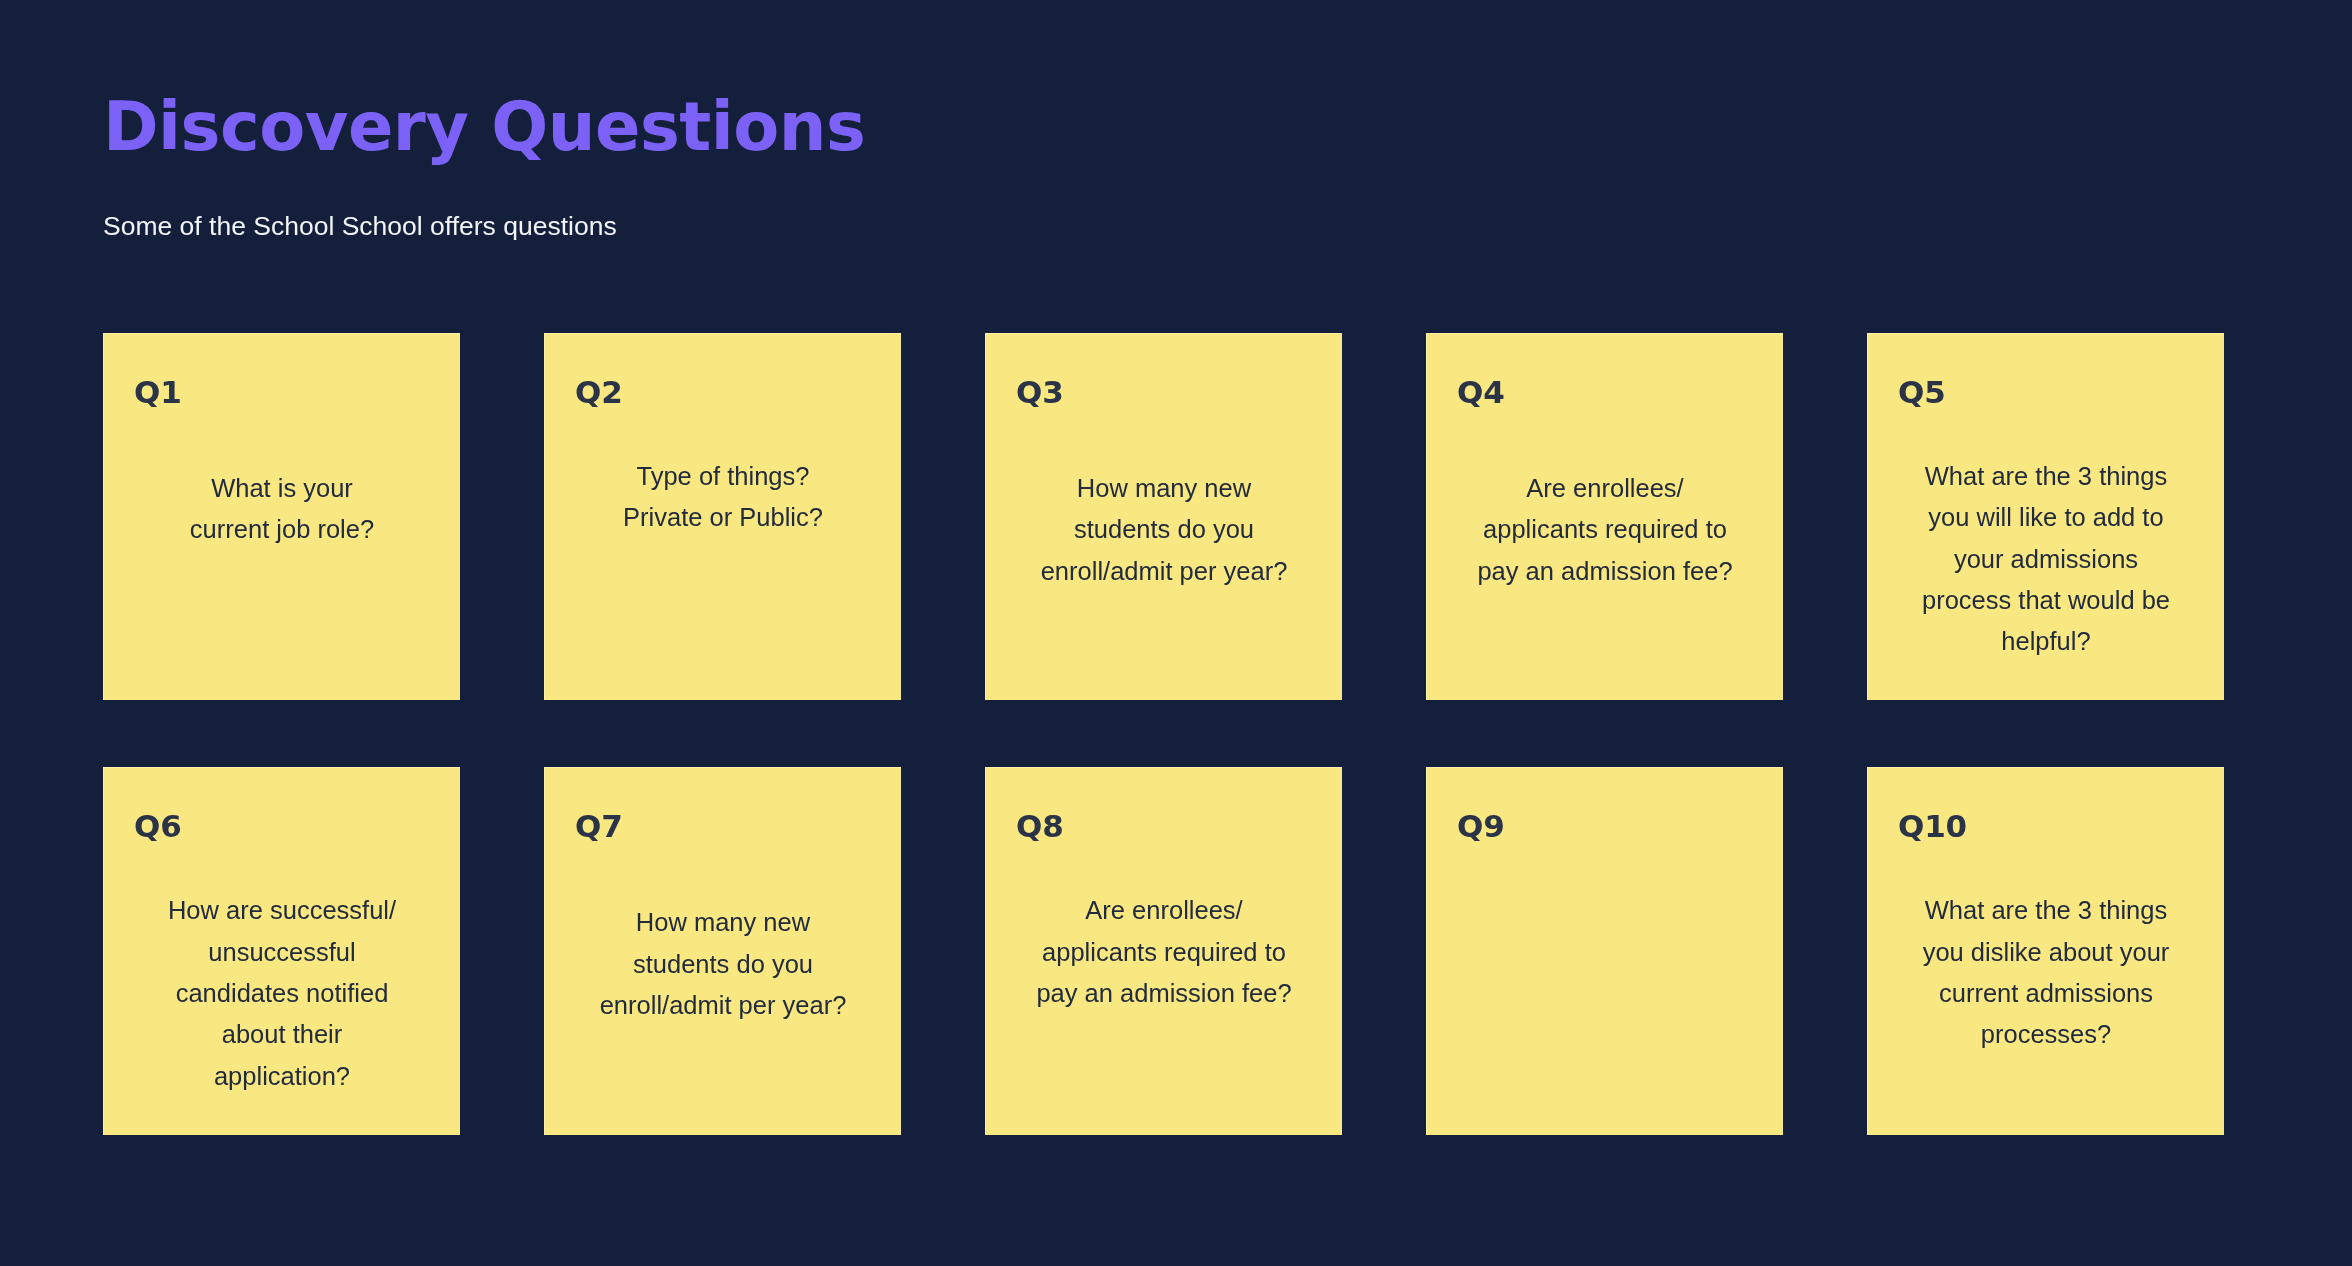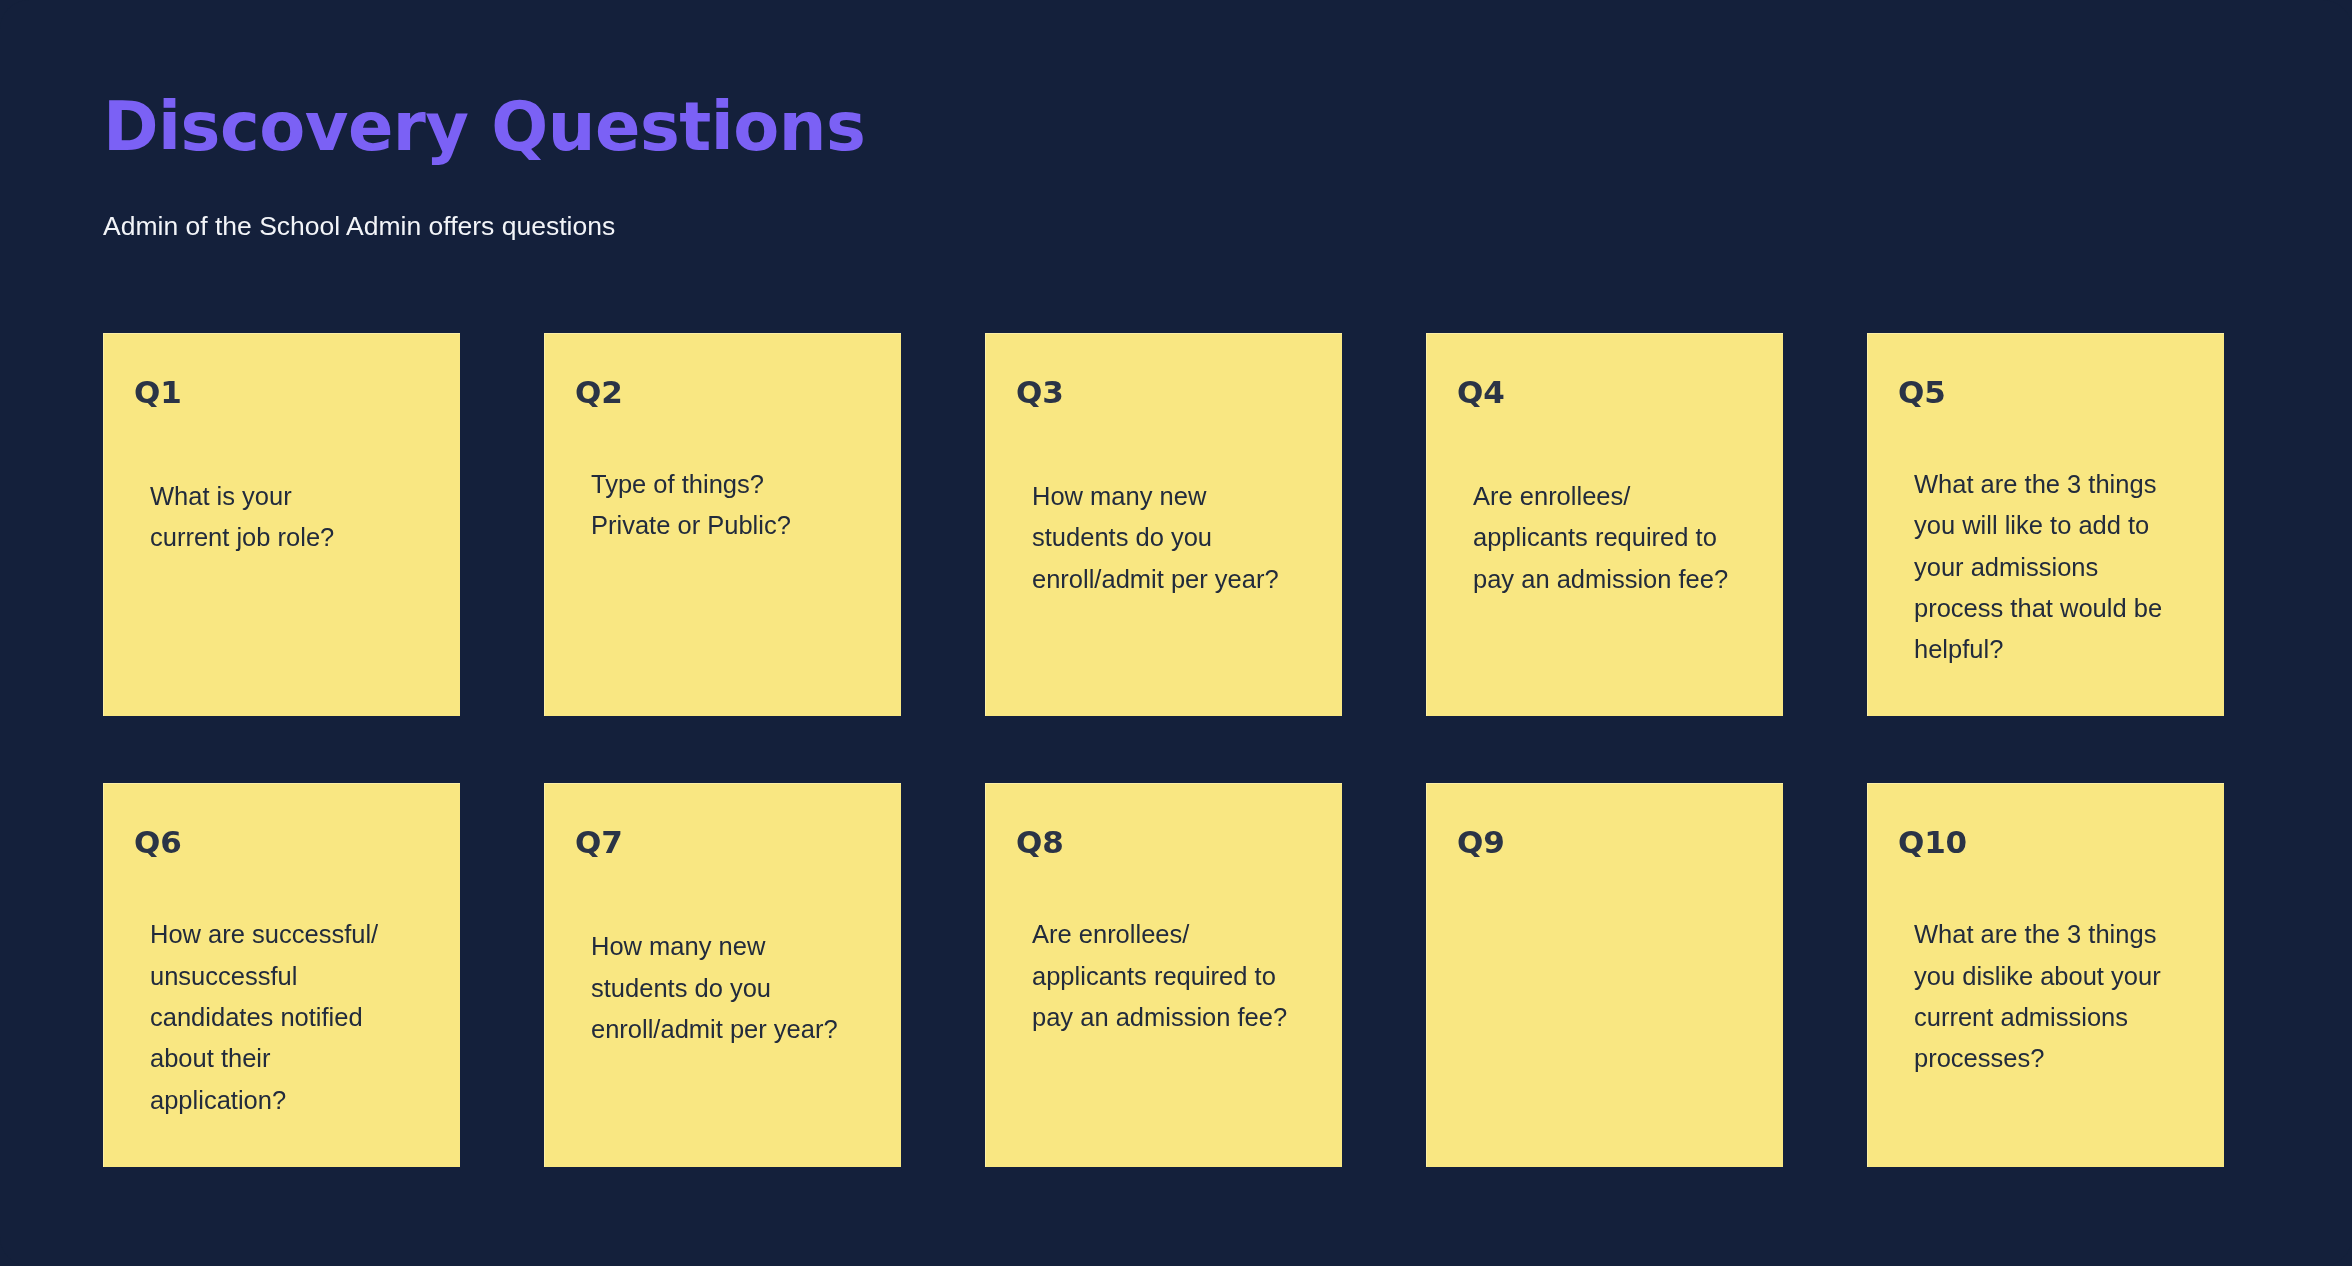--- a/index.html
+++ b/index.html
@@ -72,41 +72,42 @@
   .card-label {
     font-family: "DejaVu Sans", sans-serif;
     font-size: 31px;
     font-weight: 700;
     line-height: 1;
     color: #2b3446;
     letter-spacing: -0.2px;
     margin: 0;
   }
   .card-body {
-    margin: 16px;
+    margin: 8px;
     padding-top: 52px;
     font-family: "Liberation Sans", sans-serif;
     font-size: 25.5px;
     font-weight: 400;
     line-height: 1.62;
     color: #222b3c;
     white-space: pre-line;
+    text-align: center;
   }
   .card.tight .card-body {
     padding-top: 40px;
   }
 </style>
 </head>
 <body>
 
 <div class="page">
 
   <div class="header">
     <h1 class="page-title">Discovery Questions</h1>
-    <p class="page-subtitle">Admin of the School Admin offers questions</p>
+    <p class="page-subtitle">Some of the School School offers questions</p>
   </div>
 
   <div class="cards-grid">
 
     <div class="card">
       <div class="card-label">Q1</div>
       <div class="card-body">What is your
 current job role?</div>
     </div>
 

